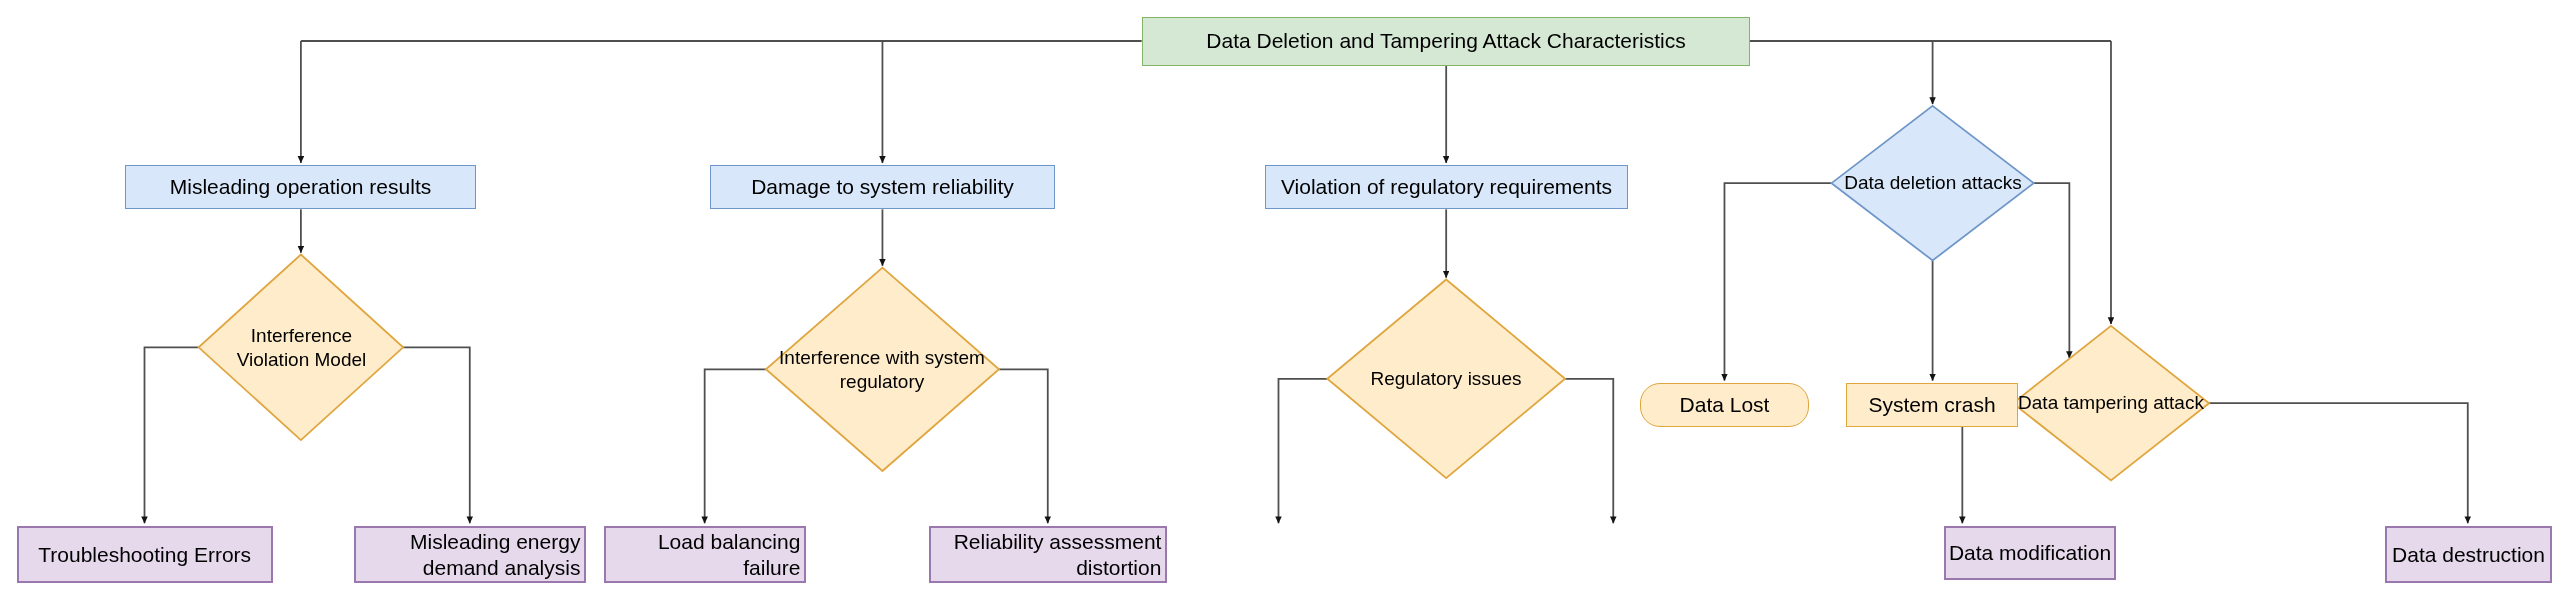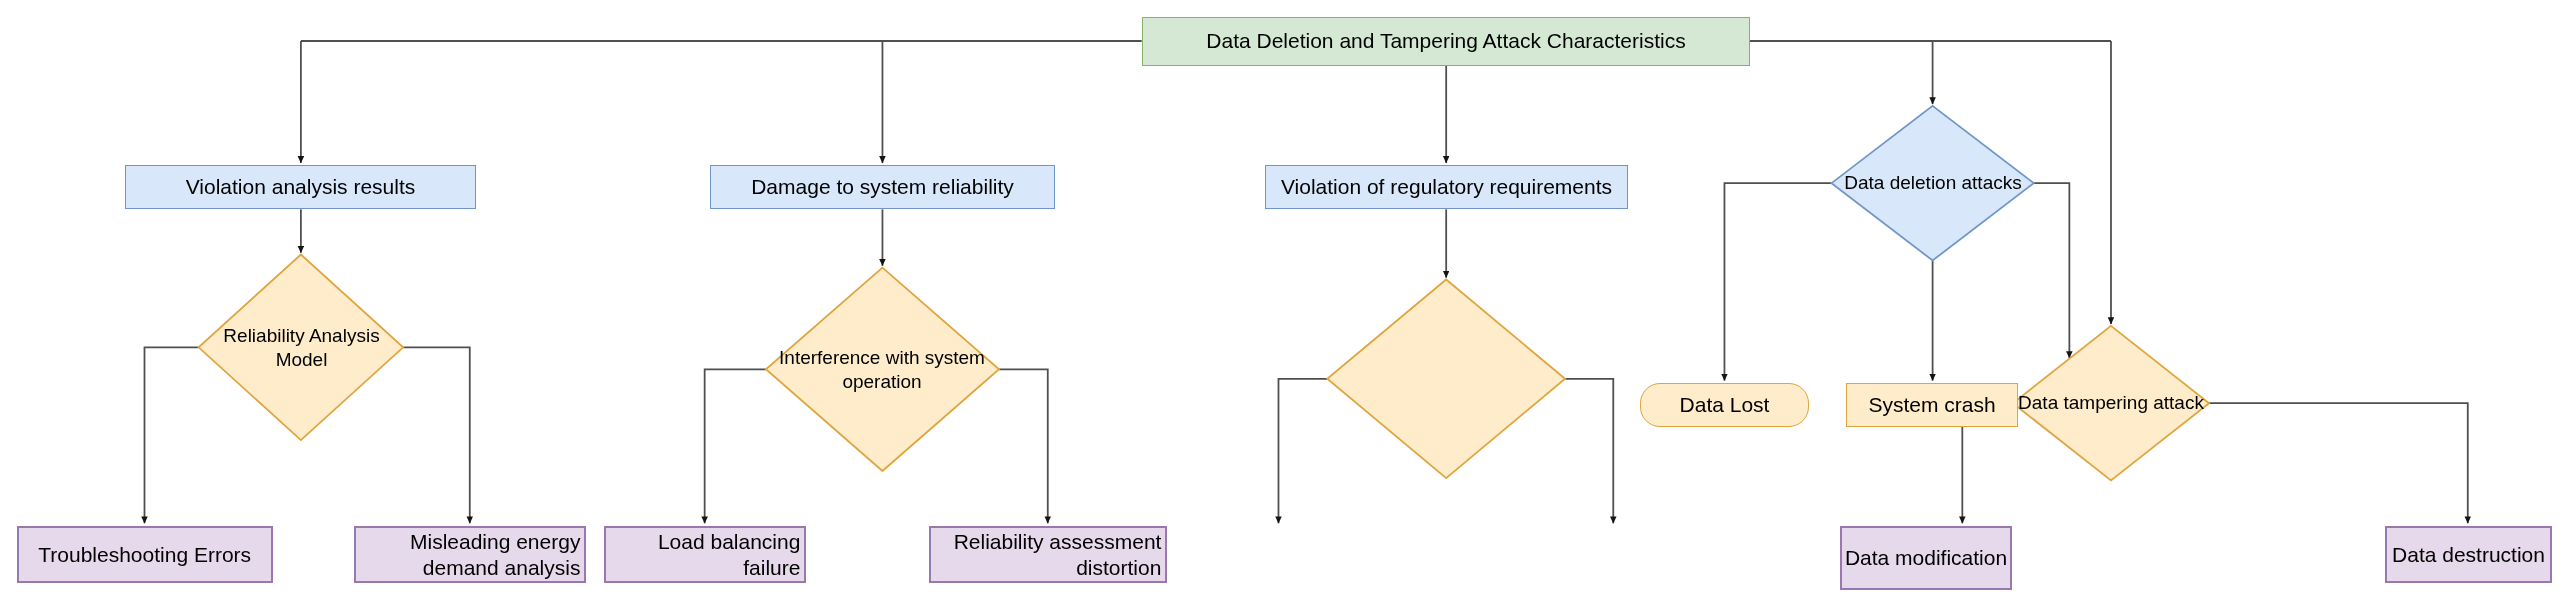--- a/index.html
+++ b/index.html
@@ -72,33 +72,34 @@
 
     <polygon points="506,428 678,584 506,740 334,584" style="fill:var(--yellow-fill);stroke:var(--yellow-border);stroke-width:3"></polygon>
     <polygon points="1484,450 1680,621 1484,792 1288,621" style="fill:var(--yellow-fill);stroke:var(--yellow-border);stroke-width:3"></polygon>
     <polygon points="2432,470 2632,637 2432,804 2232,637" style="fill:var(--yellow-fill);stroke:var(--yellow-border);stroke-width:3"></polygon>
     <polygon points="3250,178 3420,308 3250,438 3080,308" style="fill:var(--blue-fill);stroke:var(--blue-border);stroke-width:3"></polygon>
     <polygon points="3550,548 3715,678 3550,808 3385,678" style="fill:var(--yellow-fill);stroke:var(--yellow-border);stroke-width:3"></polygon>
   </svg>
 
   <div class="node rect-green nowrap" style="left:1142px;top:16.7px;width:608px;height:49px;">Data Deletion and Tampering Attack Characteristics</div>
 
-  <div class="node rect-blue nowrap" style="left:125px;top:165px;width:351px;height:44px;">Violation analysis results</div>
+  <div class="node rect-blue nowrap" style="left:125px;top:165px;width:351px;height:44px;">Misleading operation results</div>
   <div class="node rect-blue nowrap" style="left:710px;top:165px;width:345px;height:44px;">Damage to system reliability</div>
   <div class="node rect-blue nowrap" style="left:1265px;top:165px;width:363px;height:44px;">Violation of regulatory requirements</div>
 
-  <div class="diamond-label" style="left:218px;top:312px;width:167px;height:71px;">Reliability Analysis Model</div>
-  <div class="diamond-label" style="left:775px;top:334px;width:214px;height:71px;">Interference with system operation</div>
+  <div class="diamond-label" style="left:218px;top:312px;width:167px;height:71px;">Interference Violation Model</div>
+  <div class="diamond-label" style="left:775px;top:334px;width:214px;height:71px;">Interference with system regulatory</div>
+  <div class="diamond-label nowrap" style="left:1339px;top:361px;width:214px;height:36px;">Regulatory issues</div>
   <div class="diamond-label nowrap" style="left:1814px;top:165px;width:238px;height:36px;">Data deletion attacks</div>
   <div class="diamond-label nowrap" style="left:1992px;top:385px;width:238px;height:36px;">Data tampering attack</div>
 
   <div class="node rect-yellow nowrap" style="left:1640px;top:383px;width:169px;height:44px;border-radius:20px;">Data Lost</div>
   <div class="node rect-yellow nowrap" style="left:1846px;top:383px;width:172px;height:44px;">System crash</div>
 
   <div class="node rect-purple nowrap" style="left:16.7px;top:526px;width:256px;height:57px;">Troubleshooting Errors</div>
   <div class="node rect-purple" style="left:354px;top:526px;width:232px;height:57px;">Misleading energy demand analysis</div>
   <div class="node rect-purple" style="left:604px;top:526px;width:202px;height:57px;">Load balancing failure</div>
   <div class="node rect-purple" style="left:929px;top:526px;width:238px;height:57px;">Reliability assessment distortion</div>
-  <div class="node rect-purple nowrap" style="left:1840px;top:526px;width:172px;height:64px;">Data modification</div>
+  <div class="node rect-purple nowrap" style="left:1944px;top:526px;width:172px;height:54px;">Data modification</div>
   <div class="node rect-purple nowrap" style="left:2385px;top:526px;width:167px;height:57px;">Data destruction</div>
 
 </div>
 
 
 </body></html>

